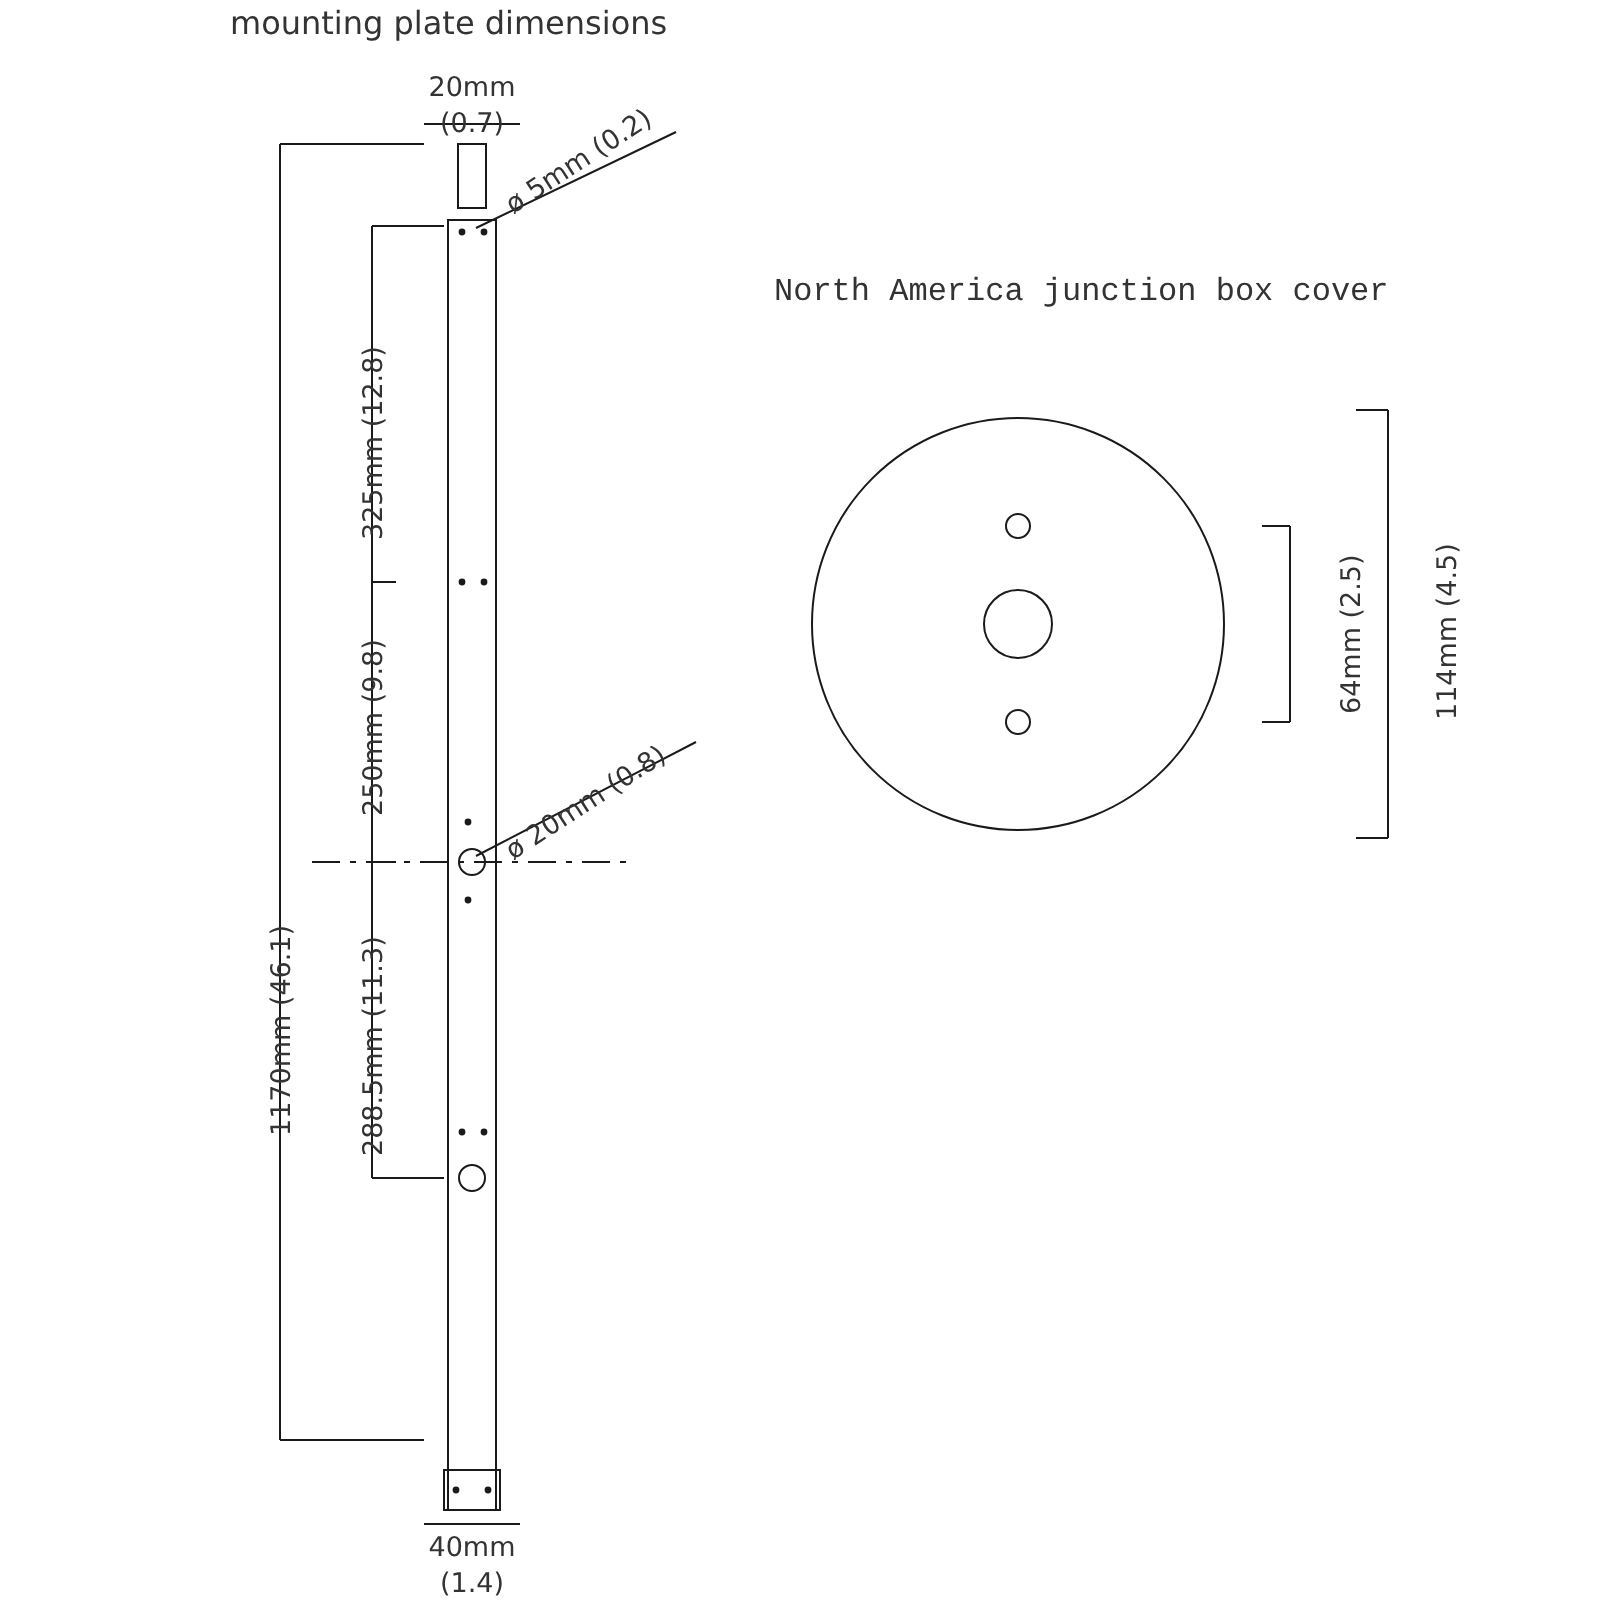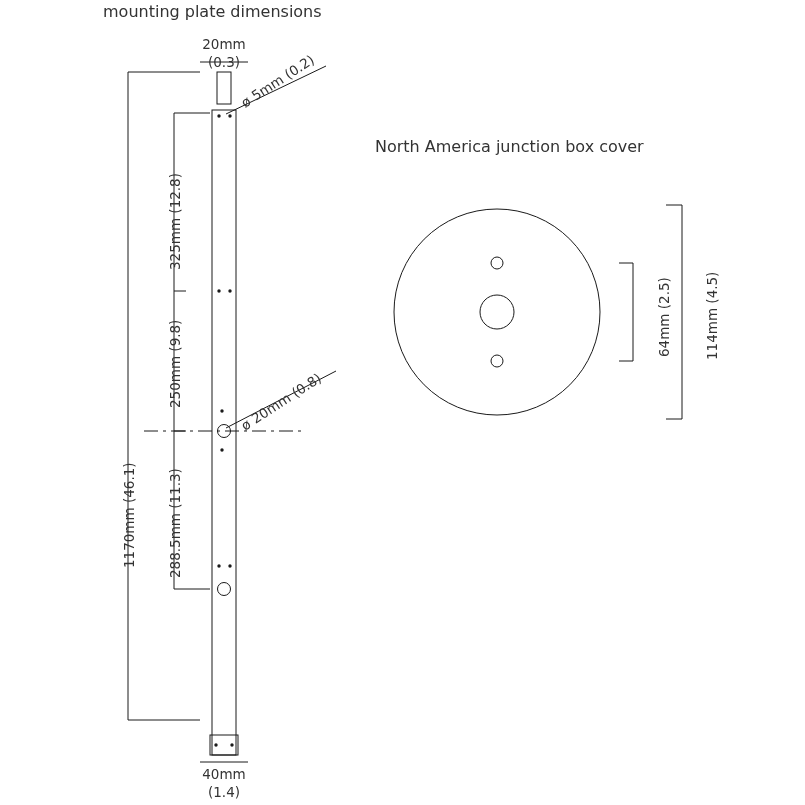--- a/index.html
+++ b/index.html
@@ -10,21 +10,21 @@
   body {
     width: 805px;
     height: 805px;
     position: relative;
     font-family: "DejaVu Sans", sans-serif;
     color: #333333;
     overflow: hidden;
   }
   #stage {
     position: absolute;
-    left: 4px; top: 0;
+    left: 16px; top: 0;
     width: 773px;
     height: 805px;
   }
   .label {
     position: absolute;
     font-size: 13.5px;
     color: #333333;
     white-space: nowrap;
     line-height: 1.25;
   }
@@ -143,24 +143,24 @@
         <line x1="678" y1="205" x2="678" y2="419"></line>
         <line x1="662" y1="205" x2="678" y2="205"></line>
         <line x1="662" y1="419" x2="678" y2="419"></line>
       </g>
 
     </g>
   </svg>
 
   <div class="title" style="left:99px; top:2px;">mounting plate dimensions</div>
 
-  <div class="title" style="left:371px; top:137px;">North America junction box cover</div>
+  <div class="title" style="left:371px; top:137px;font-family:Liberation Mono, monospace;">North America junction box cover</div>
 
   <div class="label center-lbl" style="left:185px; top:36px; width:70px;">20mm</div>
-  <div class="label center-lbl" style="left:185px; top:54px; width:70px;">(0.3)</div>
+  <div class="label center-lbl" style="left:185px; top:54px; width:70px;">(0.7)</div>
 
   <div class="label center-lbl" style="left:185px; top:766px; width:70px;">40mm</div>
   <div class="label center-lbl" style="left:185px; top:784px; width:70px;">(1.4)</div>
 
   <div class="label vert" style="left:117px; top:568px;">1170mm (46.1)</div>
 
   <div class="label vert" style="left:163px; top:270px;">325mm (12.8)</div>
 
   <div class="label vert" style="left:163px; top:408px;">250mm (9.8)</div>
 

